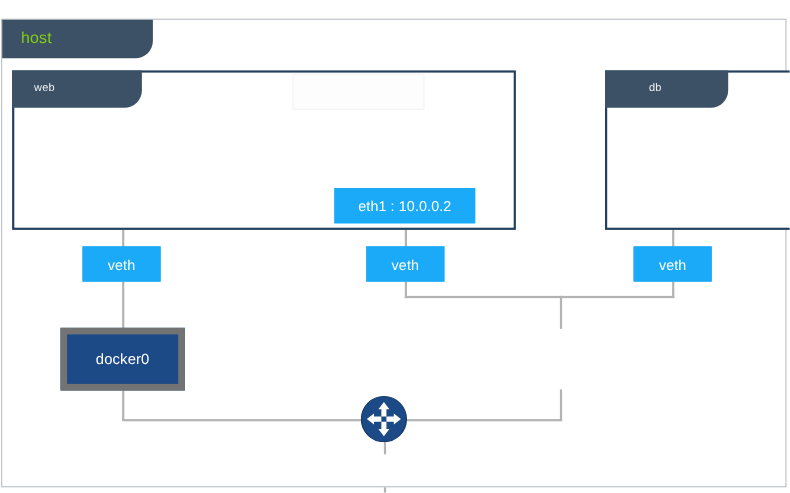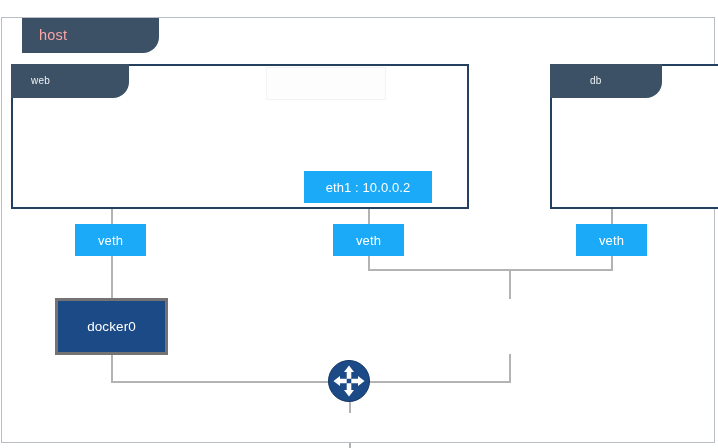--- a/index.html
+++ b/index.html
@@ -30,27 +30,26 @@
     box-sizing: border-box;
   }
   .host-tab {
     position: absolute;
     left: 0px;
     top: 0px;
     width: 137px;
     height: 35px;
     background: #3d5166;
     border-bottom-right-radius: 16px;
-    color: #fca5a5;
+    color: #84cc16;
     font-size: 14.5px;
     line-height: 35px;
     padding-left: 17px;
     box-sizing: border-box;
     letter-spacing: .2px;
-    margin-left: 20px;
   }
 
   
   .container-box {
     position: absolute;
     border: 2px solid #23415e;
     background: #ffffff;
     box-sizing: border-box;
   }
   .container-tab {
@@ -102,21 +101,21 @@
     font-size: 13px;
     letter-spacing: .1px;
     white-space: nowrap;
   }
   .node-cyan {
     background: #1aaaf8;
     border: 1px solid #1aaaf8;
   }
   .node-navy {
     background: #1c4a87;
-    border: 3px solid #737373;
+    border: 6px solid #737373;
     font-size: 13.5px;
     text-align: center;
   }
 
   #n-eth0-web    { left: 41px;  top: 170px; width: 139px; height: 32px; }
   #n-eth1-web    { left: 303px; top: 170px; width: 128px; height: 32px; }
   #n-eth0-db     { left: 536px; top: 170px; width: 148px; height: 32px; }
   #n-veth-left   { left: 74px;  top: 223px; width: 71px;  height: 32px; }
   #n-veth-mid    { left: 332px; top: 223px; width: 71px;  height: 32px; }
   #n-veth-right  { left: 575px; top: 223px; width: 71px;  height: 32px; }

